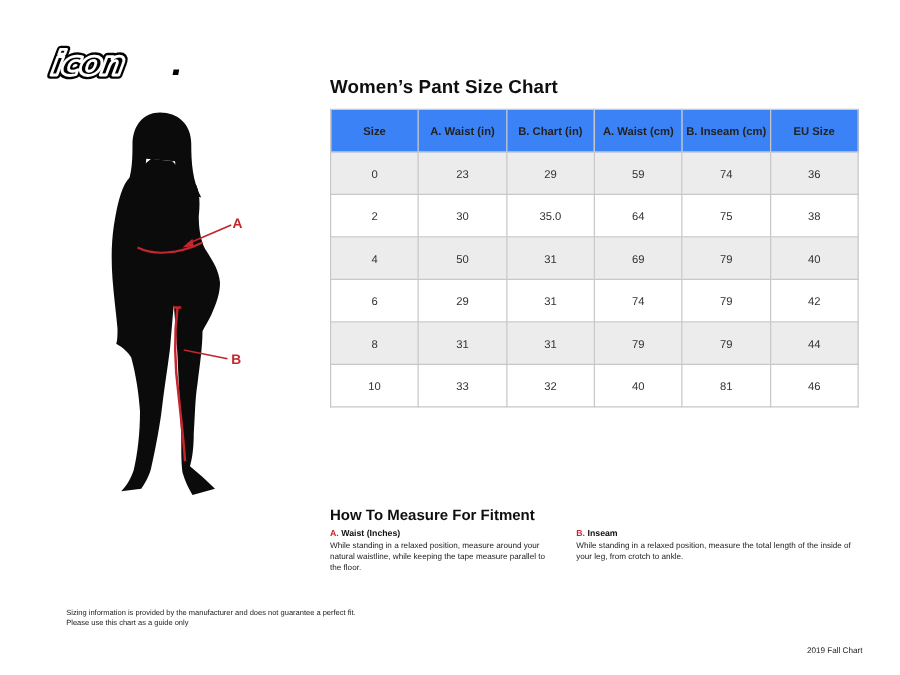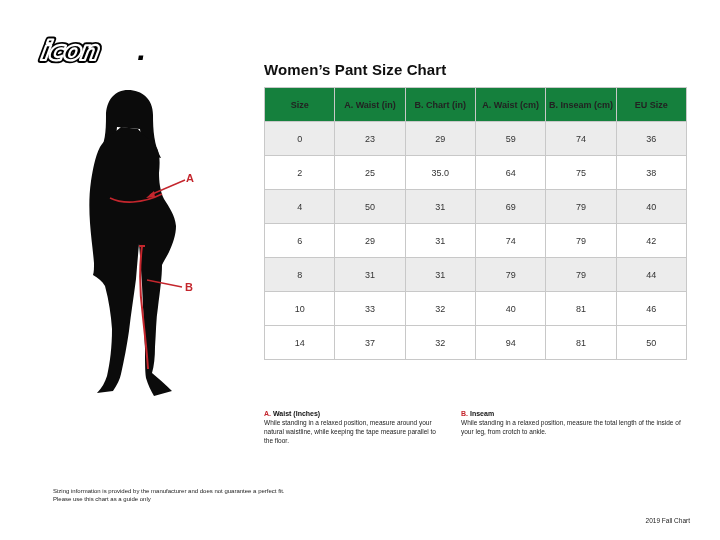--- a/index.html
+++ b/index.html
@@ -17,21 +17,21 @@
     font-size:15px; font-weight:bold; color:#0f0f0f; letter-spacing:0.1px;
   }
   .size-table {
     position:absolute; left:264px; top:87px; width:423px;
     border-collapse:collapse; table-layout:fixed;
   }
   .size-table th, .size-table td {
     border:1px solid #c8c8c8; text-align:center; vertical-align:middle;
     height:33px; padding:0; font-size:9px; line-height:10px;
   }
-  .size-table th { background:#15803d; font-weight:bold; color:#222; }
+  .size-table th { background:#3b82f6; font-weight:bold; color:#222; }
   .size-table td { background:#ffffff; font-weight:normal; color:#333; }
   .size-table tr.striped td { background:#ececec; }
   
   .measure { position:absolute; left:264px; top:405px; width:428px; }
   .measure-heading { margin:0; font-size:12px; font-weight:bold; color:#0f0f0f; }
   .measure-cols { display:flex; margin-top:5px; }
   .mcol-a { width:182px; margin-right:15px; }
   .mcol-b { width:230px; }
   .mlabel { font-size:7px; font-weight:bold; color:#111; margin-bottom:1px; }
   .marker { color:#c4262d; margin-right:2px; }
@@ -96,21 +96,21 @@
         <tr class="striped">
           <td>0</td>
           <td>23</td>
           <td>29</td>
           <td>59</td>
           <td>74</td>
           <td>36</td>
         </tr>
         <tr>
           <td>2</td>
-          <td>25</td>
+          <td>30</td>
           <td>35.0</td>
           <td>64</td>
           <td>75</td>
           <td>38</td>
         </tr>
         <tr class="striped">
           <td>4</td>
           <td>50</td>
           <td>31</td>
           <td>69</td>
@@ -134,32 +134,25 @@
           <td>44</td>
         </tr>
         <tr>
           <td>10</td>
           <td>33</td>
           <td>32</td>
           <td>40</td>
           <td>81</td>
           <td>46</td>
         </tr>
-        <tr>
-          <td>14</td>
-          <td>37</td>
-          <td>32</td>
-          <td>94</td>
-          <td>81</td>
-          <td>50</td>
-        </tr>
       </tbody>
   </table>
 
   <div class="measure">
+    <h2 class="measure-heading">How To Measure For Fitment</h2>
     <div class="measure-cols">
       <div class="mcol-a">
         <div class="mlabel">
           <span class="marker">A.</span><span>Waist (Inches)</span>
         </div>
         <div class="mtext">While standing in a relaxed position, measure around your natural waistline, while keeping the tape measure parallel to the floor.</div>
       </div>
       <div class="mcol-b">
         <div class="mlabel">
           <span class="marker">B.</span><span>Inseam</span>

